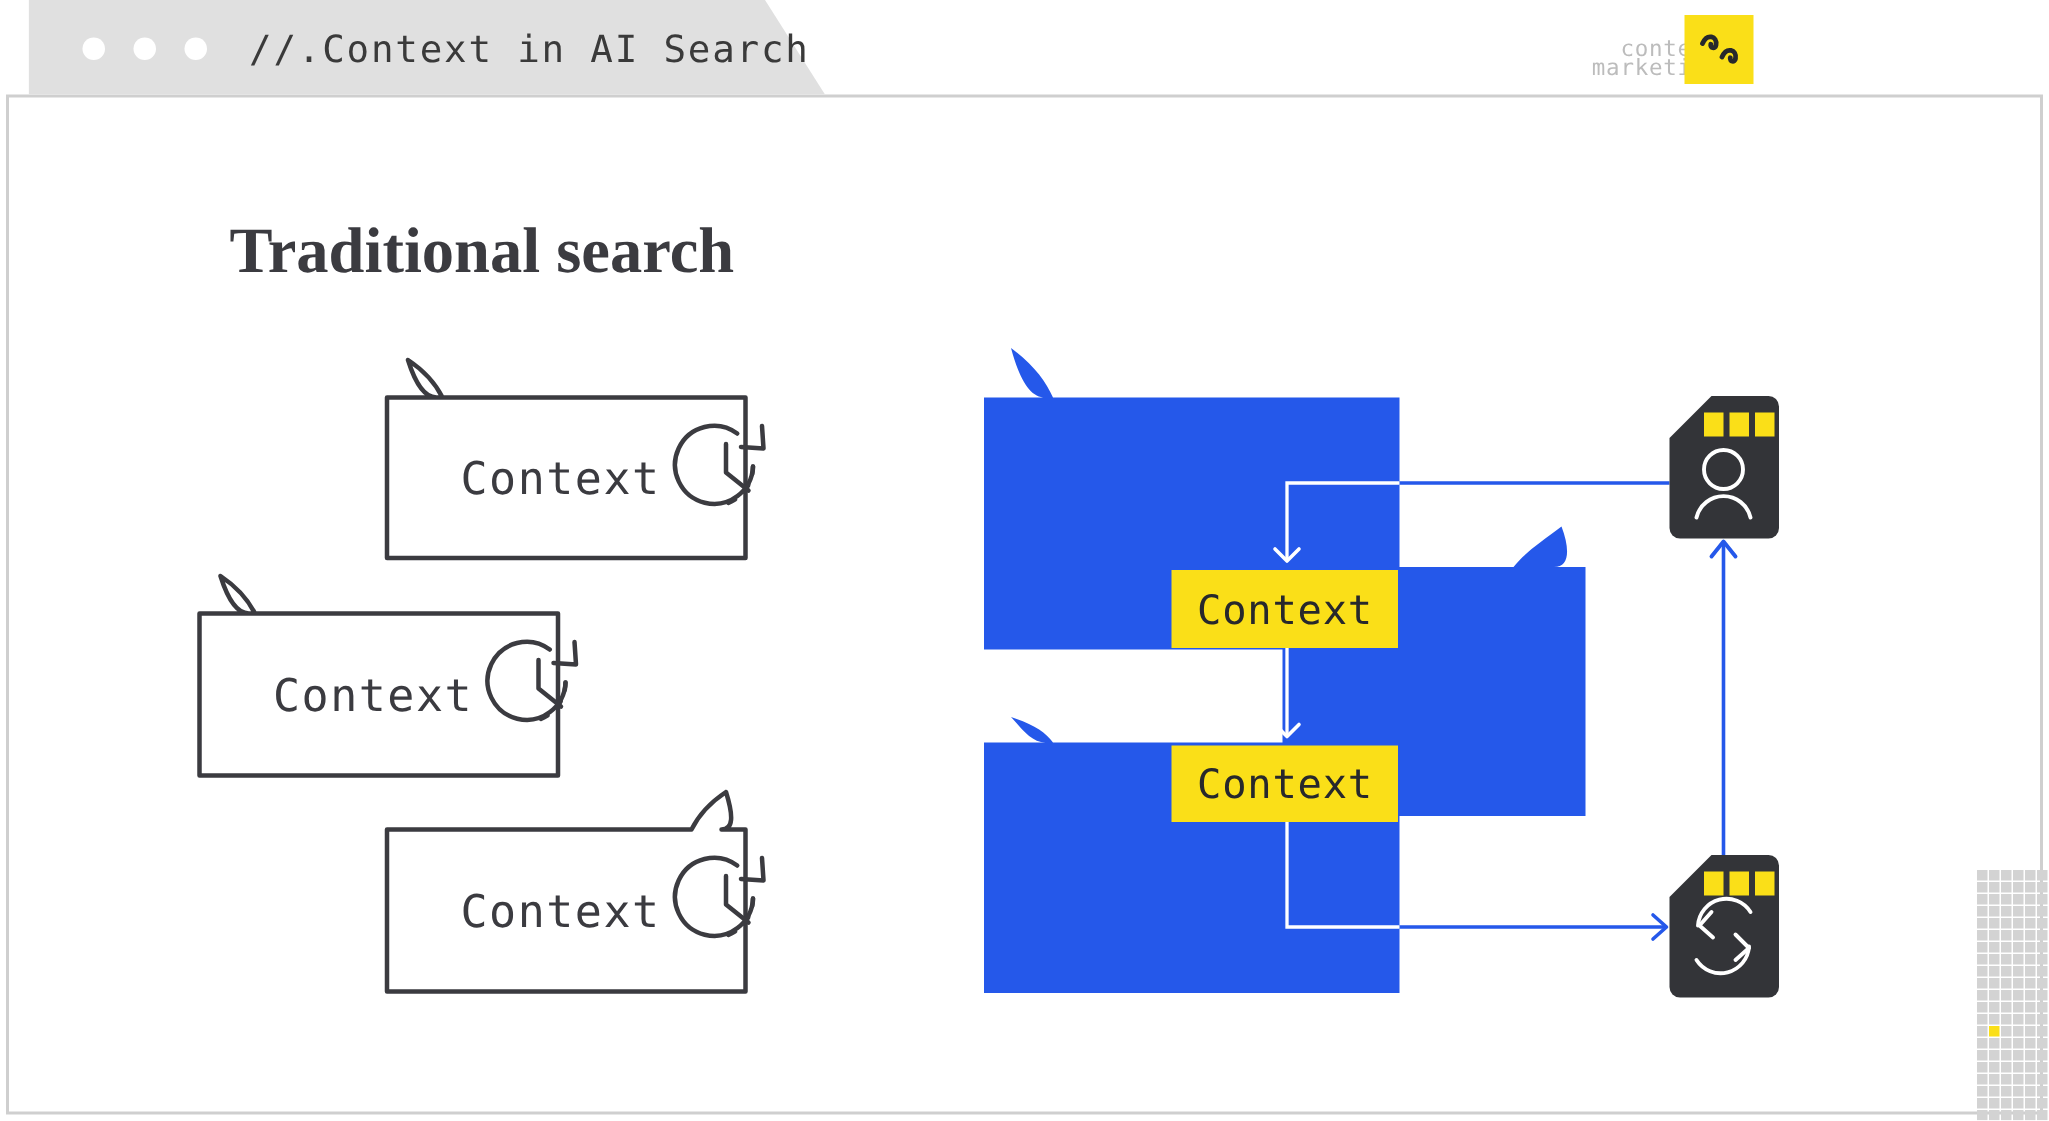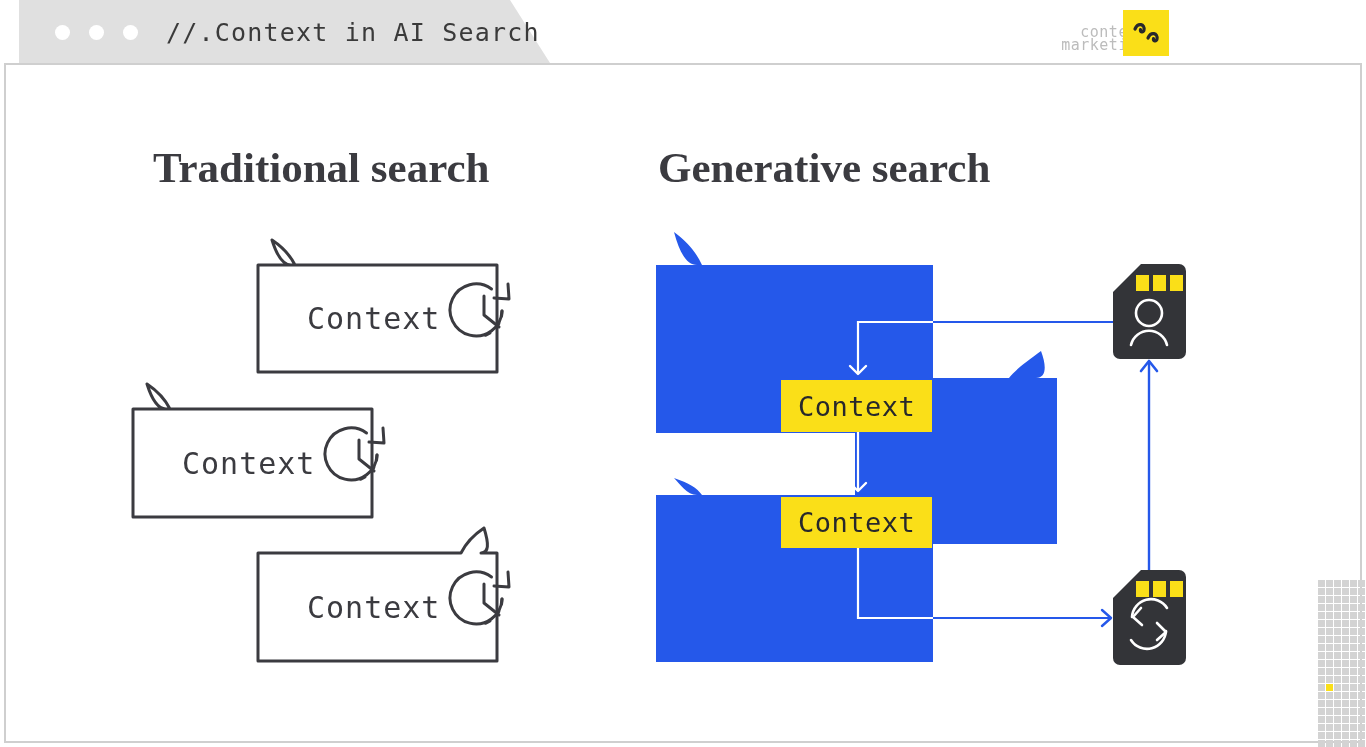--- a/index.html
+++ b/index.html
@@ -112,23 +112,20 @@
         <path d="M25 28 C28 21, 35 23, 34 29 C33.5 32, 30 31, 30.5 28.5" fill="none" stroke="#27282c" stroke-width="3.2" stroke-linecap="round"></path>
       </svg>
     </div>
   </div>
 
   <div class="frame"></div>
 
   <div class="heading" id="h-trad">
     <b>Traditional</b><span> search</span>
   </div>
-  <div class="heading" id="h-gen">
-    <b>Generative</b><span> search</span>
-  </div>
 
   <svg class="stage" viewBox="0 0 1366 747">
     <defs>
 
       <marker id="arrow-white" markerWidth="12" markerHeight="12" refX="5" refY="6" orient="auto" markerUnits="userSpaceOnUse">
         <path d="M0.5,1 L5.5,6.2 L10.5,1" fill="none" stroke="#ffffff" stroke-width="2.2" stroke-linecap="round" stroke-linejoin="round"></path>
       </marker>
       <marker id="arrow-blue-down" markerWidth="12" markerHeight="12" refX="5" refY="6" orient="auto" markerUnits="userSpaceOnUse">
         <path d="M0.5,1 L5.5,6.2 L10.5,1" fill="none" stroke="#2558EA" stroke-width="2.2" stroke-linecap="round" stroke-linejoin="round"></path>
       </marker>

